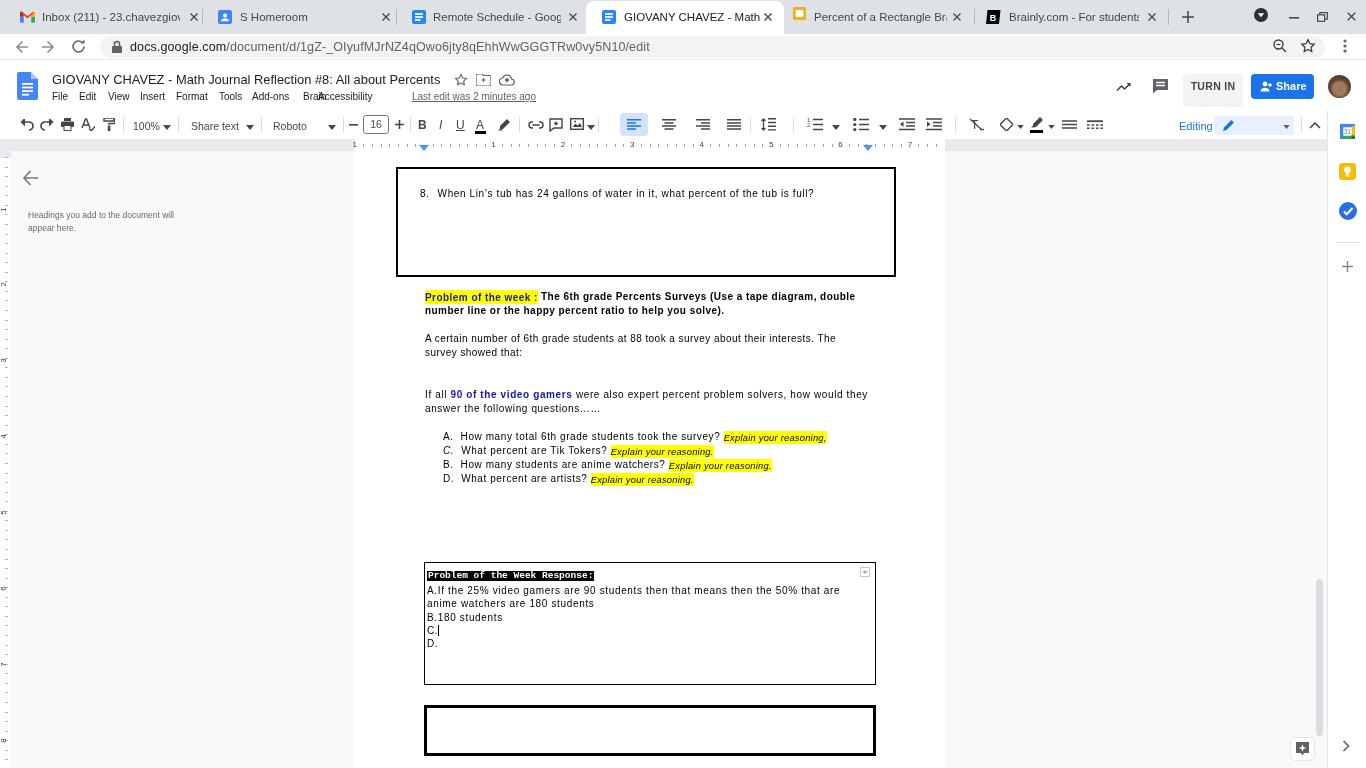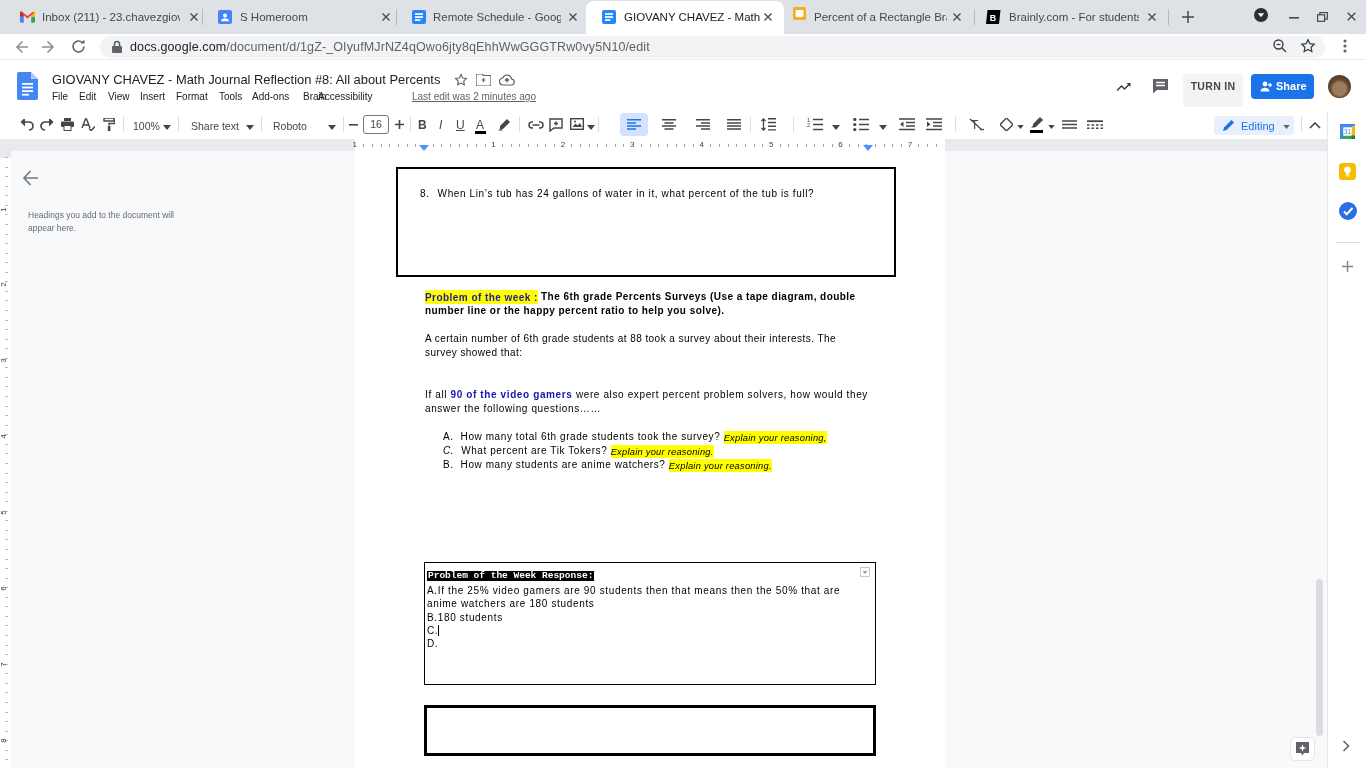--- a/index.html
+++ b/index.html
@@ -388,21 +388,21 @@
 
 <svg class="abs" style="left:1087px; top:120px;" width="16" height="9" viewBox="0 0 16 9">
       <path d="M0 1.2h16" stroke="#444746" stroke-width="1.8"></path>
       <path d="M0 5h2.5M4.5 5h2.5M9 5h2.5M13.5 5h2.5M0 8.2h2.5M4.5 8.2h2.5M9 8.2h2.5M13.5 8.2h2.5" stroke="#444746" stroke-width="1.4"></path>
     </svg>
 
 <div class="abs" style="left:1214px; top:116px; width:80px; height:19px; background:#e9f0fd; border-radius:3px;"></div>
 <svg class="abs" style="left:1223px; top:120px;" width="11" height="11" viewBox="0 0 11 11">
       <path d="M0 11l1-3.5L8.5 0 11 2.5 3.5 10z" fill="#1a73e8"></path>
     </svg>
-<span class="abs" style="left:1241px; top:120px; font-size:11px; color:#1a73e8;">Editing</span>
+<span class="abs" style="left:1179px; top:120px; font-size:11px; color:#1a73e8;">Editing</span>
 <svg class="abs" style="left:1283px; top:125px;" width="7" height="4" viewBox="0 0 8 5">
       <path d="M0 0h8L4 5z" fill="#5f6368"></path>
     </svg>
 <div class="tdiv" style="left:1301px;"></div>
 <svg class="abs" style="left:1309px; top:122px;" width="12" height="7" viewBox="0 0 12 7">
       <path d="M1 6l5-5 5 5" stroke="#444746" stroke-width="1.6" fill="none"></path>
     </svg>
 </div>
 
 <div id="ruler">
@@ -580,20 +580,21 @@
       <div style="height:14px;"></div>
       A certain number of 6th grade students at 88 took a survey about their interests. The<br>survey showed that:
       <div style="height:14px;"></div>
       <div style="height:14px;"></div>
       <span style="letter-spacing:0.62px;">If all <b style="color:#1515b0;">90 of the video gamers</b> were also expert percent problem solvers, how would they<br>answer the following questions……</span>
       <div style="height:14px;"></div>
       <div style="padding-left:18px; letter-spacing:0.58px;">
         <div>A.<span style="display:inline-block; width:7px;"></span>How many total 6th grade students took the survey? <em class="hl">Explain your reasoning,</em></div>
         <div><i>C.</i><span style="display:inline-block; width:7px;"></span>What percent are Tik Tokers? <em class="hl">Explain your reasoning.</em></div>
         <div>B.<span style="display:inline-block; width:7px;"></span>How many students are anime watchers? <em class="hl">Explain your reasoning.</em></div>
+        <div>D.<span style="display:inline-block; width:7px;"></span>What percent are artists? <em class="hl">Explain your reasoning.</em></div>
       </div>
     </div>
 
     <div class="abs" style="left:69px; top:411px; width:452px; height:123px; border:1.5px solid #000;"></div>
     <div class="abs" style="left:72px; top:420px; font-family:'Liberation Mono',monospace; font-size:9.5px; font-weight:bold; color:#fff; background:#000; padding:0 1px; line-height:10px;">Problem of the Week Response:</div>
     <div class="doc abs" style="left:72px; top:433px; width:440px; line-height:13.3px; letter-spacing:0.65px;">A.If the 25% video gamers are 90 students then that means then the 50% that are<br>anime watchers are 180 students<br>B.180 students<br>C.<span style="border-left:1px solid #000;">&nbsp;</span><br>D.</div>
     <svg class="abs" style="left:505px; top:416px;" width="10" height="10" viewBox="0 0 10 10">
         <rect x=".5" y=".5" width="9" height="9" fill="#fff" stroke="#c8cacd"></rect>
         <path d="M2.5 4h5L5 7z" fill="#9aa0a6"></path>
       </svg>

